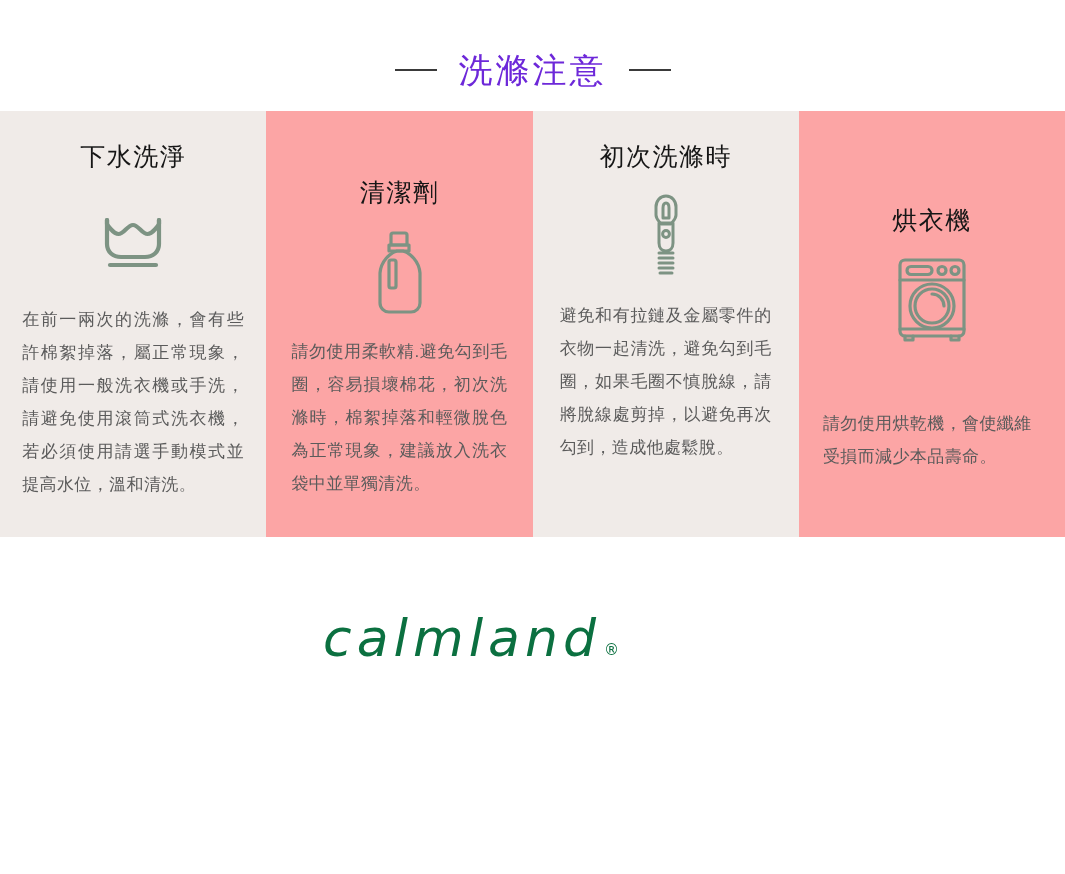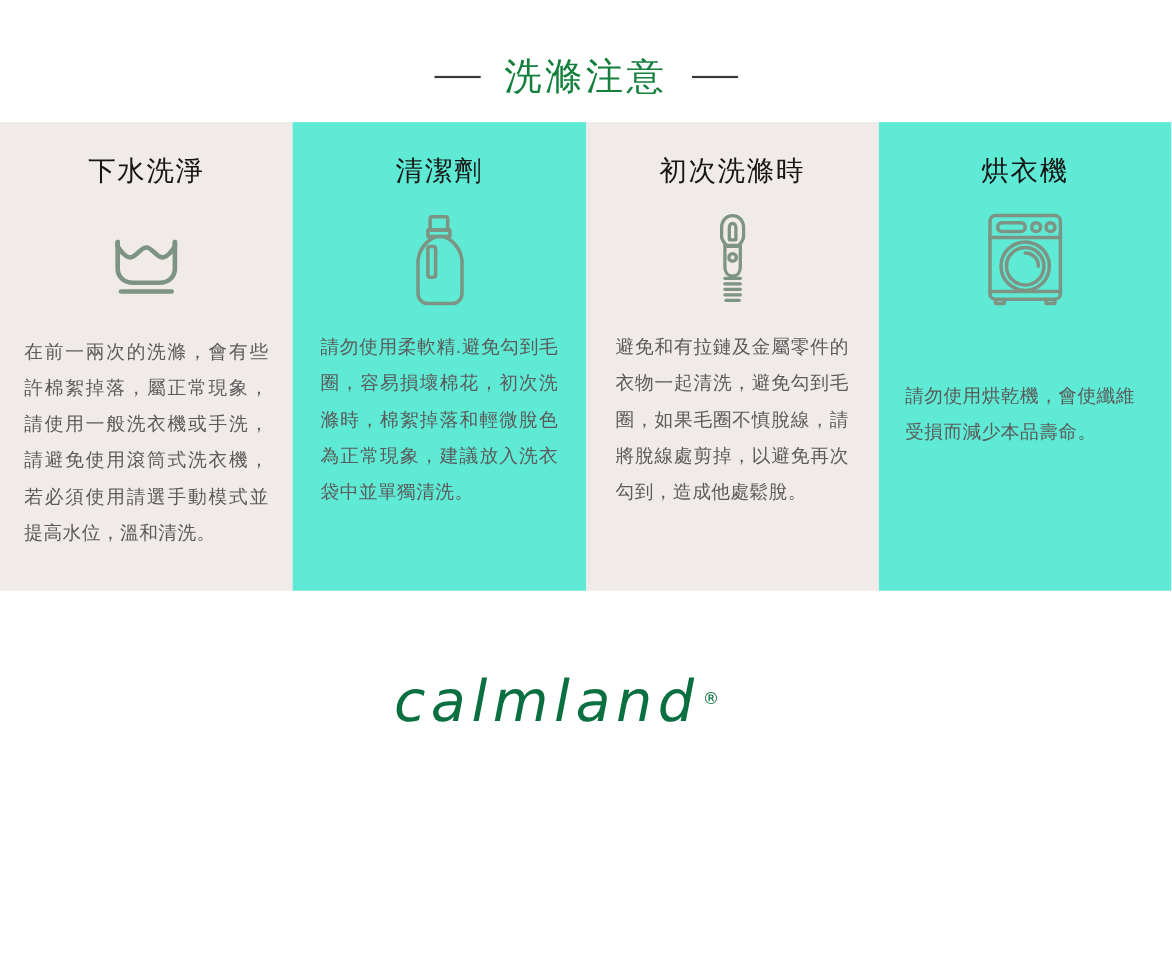--- a/index.html
+++ b/index.html
@@ -36,21 +36,21 @@
     display: block;
     width: 42px;
     height: 2px;
     background: #3a3a3a;
   }
 
   .section-title {
     font-size: 34px;
     font-weight: 400;
     letter-spacing: 3px;
-    color: #15803d;
+    color: #6d28d9;
     line-height: 1;
     white-space: nowrap;
   }
 
   
   .columns {
     position: absolute;
     top: 111px;
     left: 0;
     width: 1065px;
@@ -62,21 +62,21 @@
     position: relative;
     width: 266.25px;
     height: 426px;
     padding: 32px 24px 0 24px;
     display: flex;
     flex-direction: column;
     align-items: center;
   }
 
   .col.tint-a { background: #f0ebe8; }
-  .col.tint-b { background: #5eead4; }
+  .col.tint-b { background: #fca5a5; justify-content: center; }
 
   .col-title {
     font-size: 25px;
     font-weight: 400;
     color: #161616;
     letter-spacing: 1.5px;
     line-height: 1.1;
     text-align: center;
     margin-bottom: 16px;
     white-space: nowrap;
@@ -114,23 +114,22 @@
   .col.c3 .icon-wrap { margin-top: 2px; }
   .col.c4 .icon-wrap { margin-top: 2px; }
 
   
   .brand {
     position: absolute;
     top: 612px;
     left: 0;
     width: 942px;
     display: flex;
-    align-items: center;
+    align-items: flex-end;
     justify-content: center;
-    margin-left: 35px;
   }
 
   .brand-word {
     font-family: "DejaVu Sans", sans-serif;
     font-style: italic;
     font-weight: 400;
     font-size: 52px;
     letter-spacing: 5px;
     color: #0b7040;
     line-height: 1;

